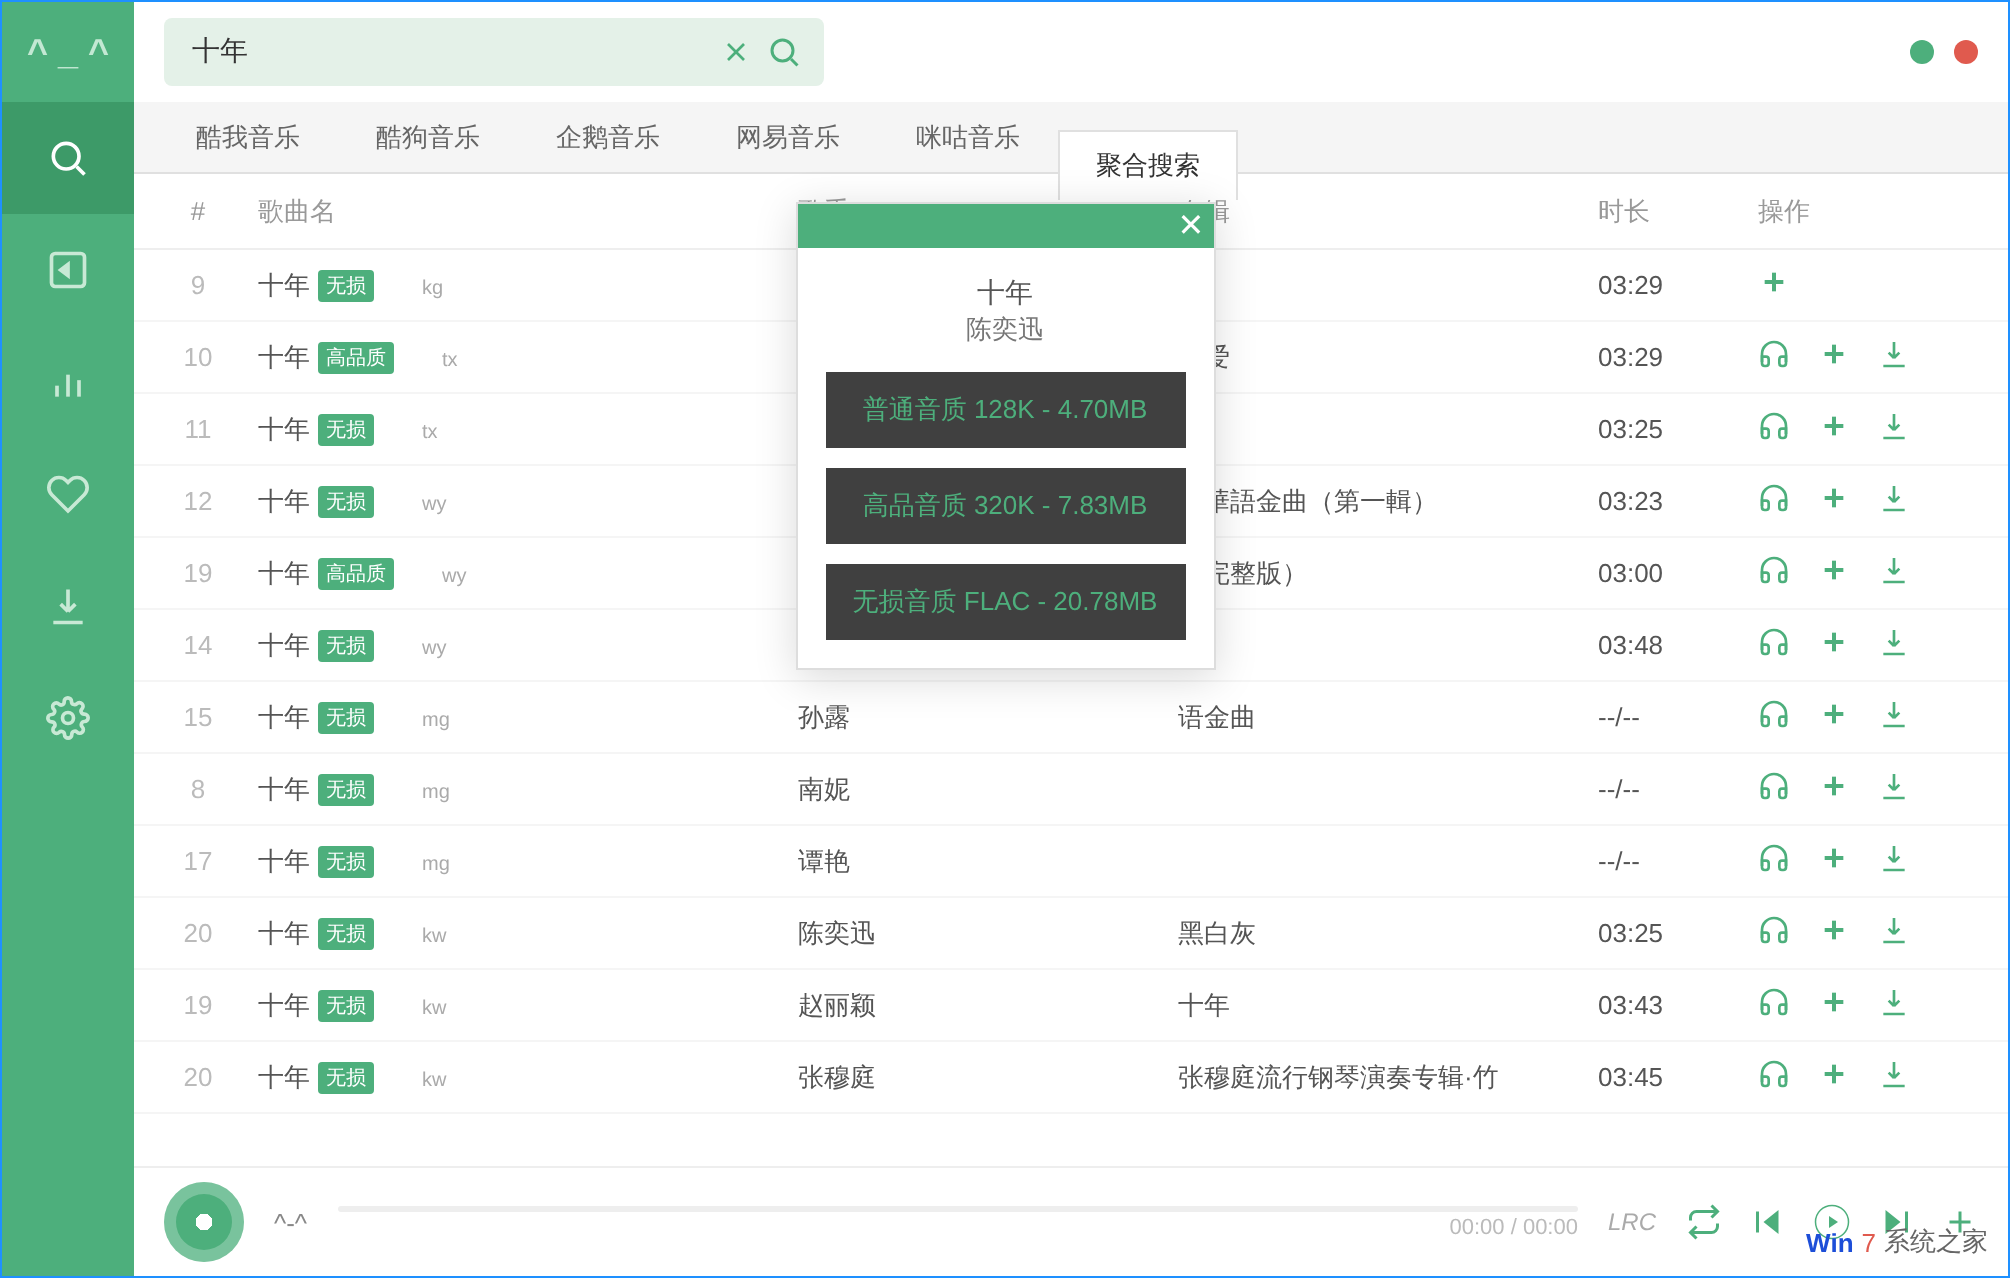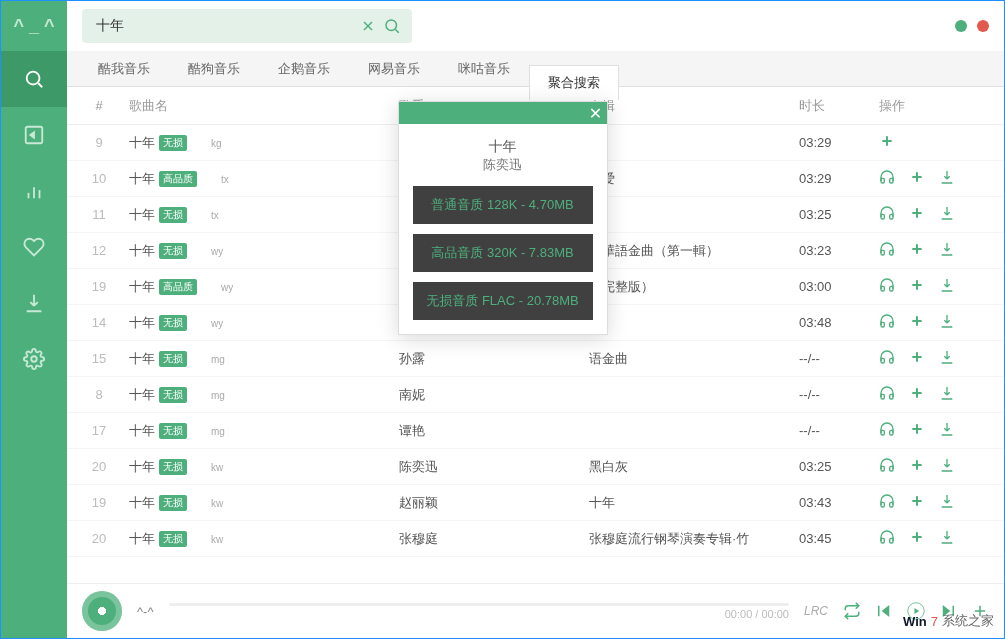--- a/index.html
+++ b/index.html
@@ -54,21 +54,21 @@
 .modal { position: absolute; left: 50%; top: 100px; transform: translateX(-50%); width: 210px; background: #fff; border: 1px solid #ddd; box-shadow: 0 4px 20px rgba(0,0,0,0.15); z-index: 30; }
 .modal-head { height: 22px; background: #4daf7c; display: flex; justify-content: flex-end; }
 .modal-close { width: 22px; height: 22px; display: flex; align-items: center; justify-content: center; color: #fff; cursor: pointer; font-size: 16px; }
 .modal-body { padding: 14px; text-align: center; }
 .modal-title { font-size: 14px; color: #555; }
 .modal-sub { font-size: 13px; color: #777; margin-bottom: 12px; }
 .q-btn { display: block; width: 100%; padding: 10px 0; background: #404040; color: #4daf7c; font-size: 13px; border: none; cursor: pointer; margin-bottom: 10px; }
 .q-btn:last-child { margin-bottom: 0; }
 
 .watermark { position: absolute; right: 10px; bottom: 8px; font-size: 13px; color: #666; z-index: 50; display: flex; align-items: center; gap: 4px; }
-.watermark b { color: #0f172a; }
+.watermark b { color: #1d4ed8; }
 .watermark .red { color: #e05a4e; }
 </style>
 </head>
 <body>
 
 <div class="sidebar">
   <div class="logo-face">^ _ ^</div>
   <div class="side-item active">
     <svg viewBox="0 0 24 24" fill="none" stroke="currentColor" stroke-width="2">
         <circle cx="11" cy="11" r="7"></circle>

